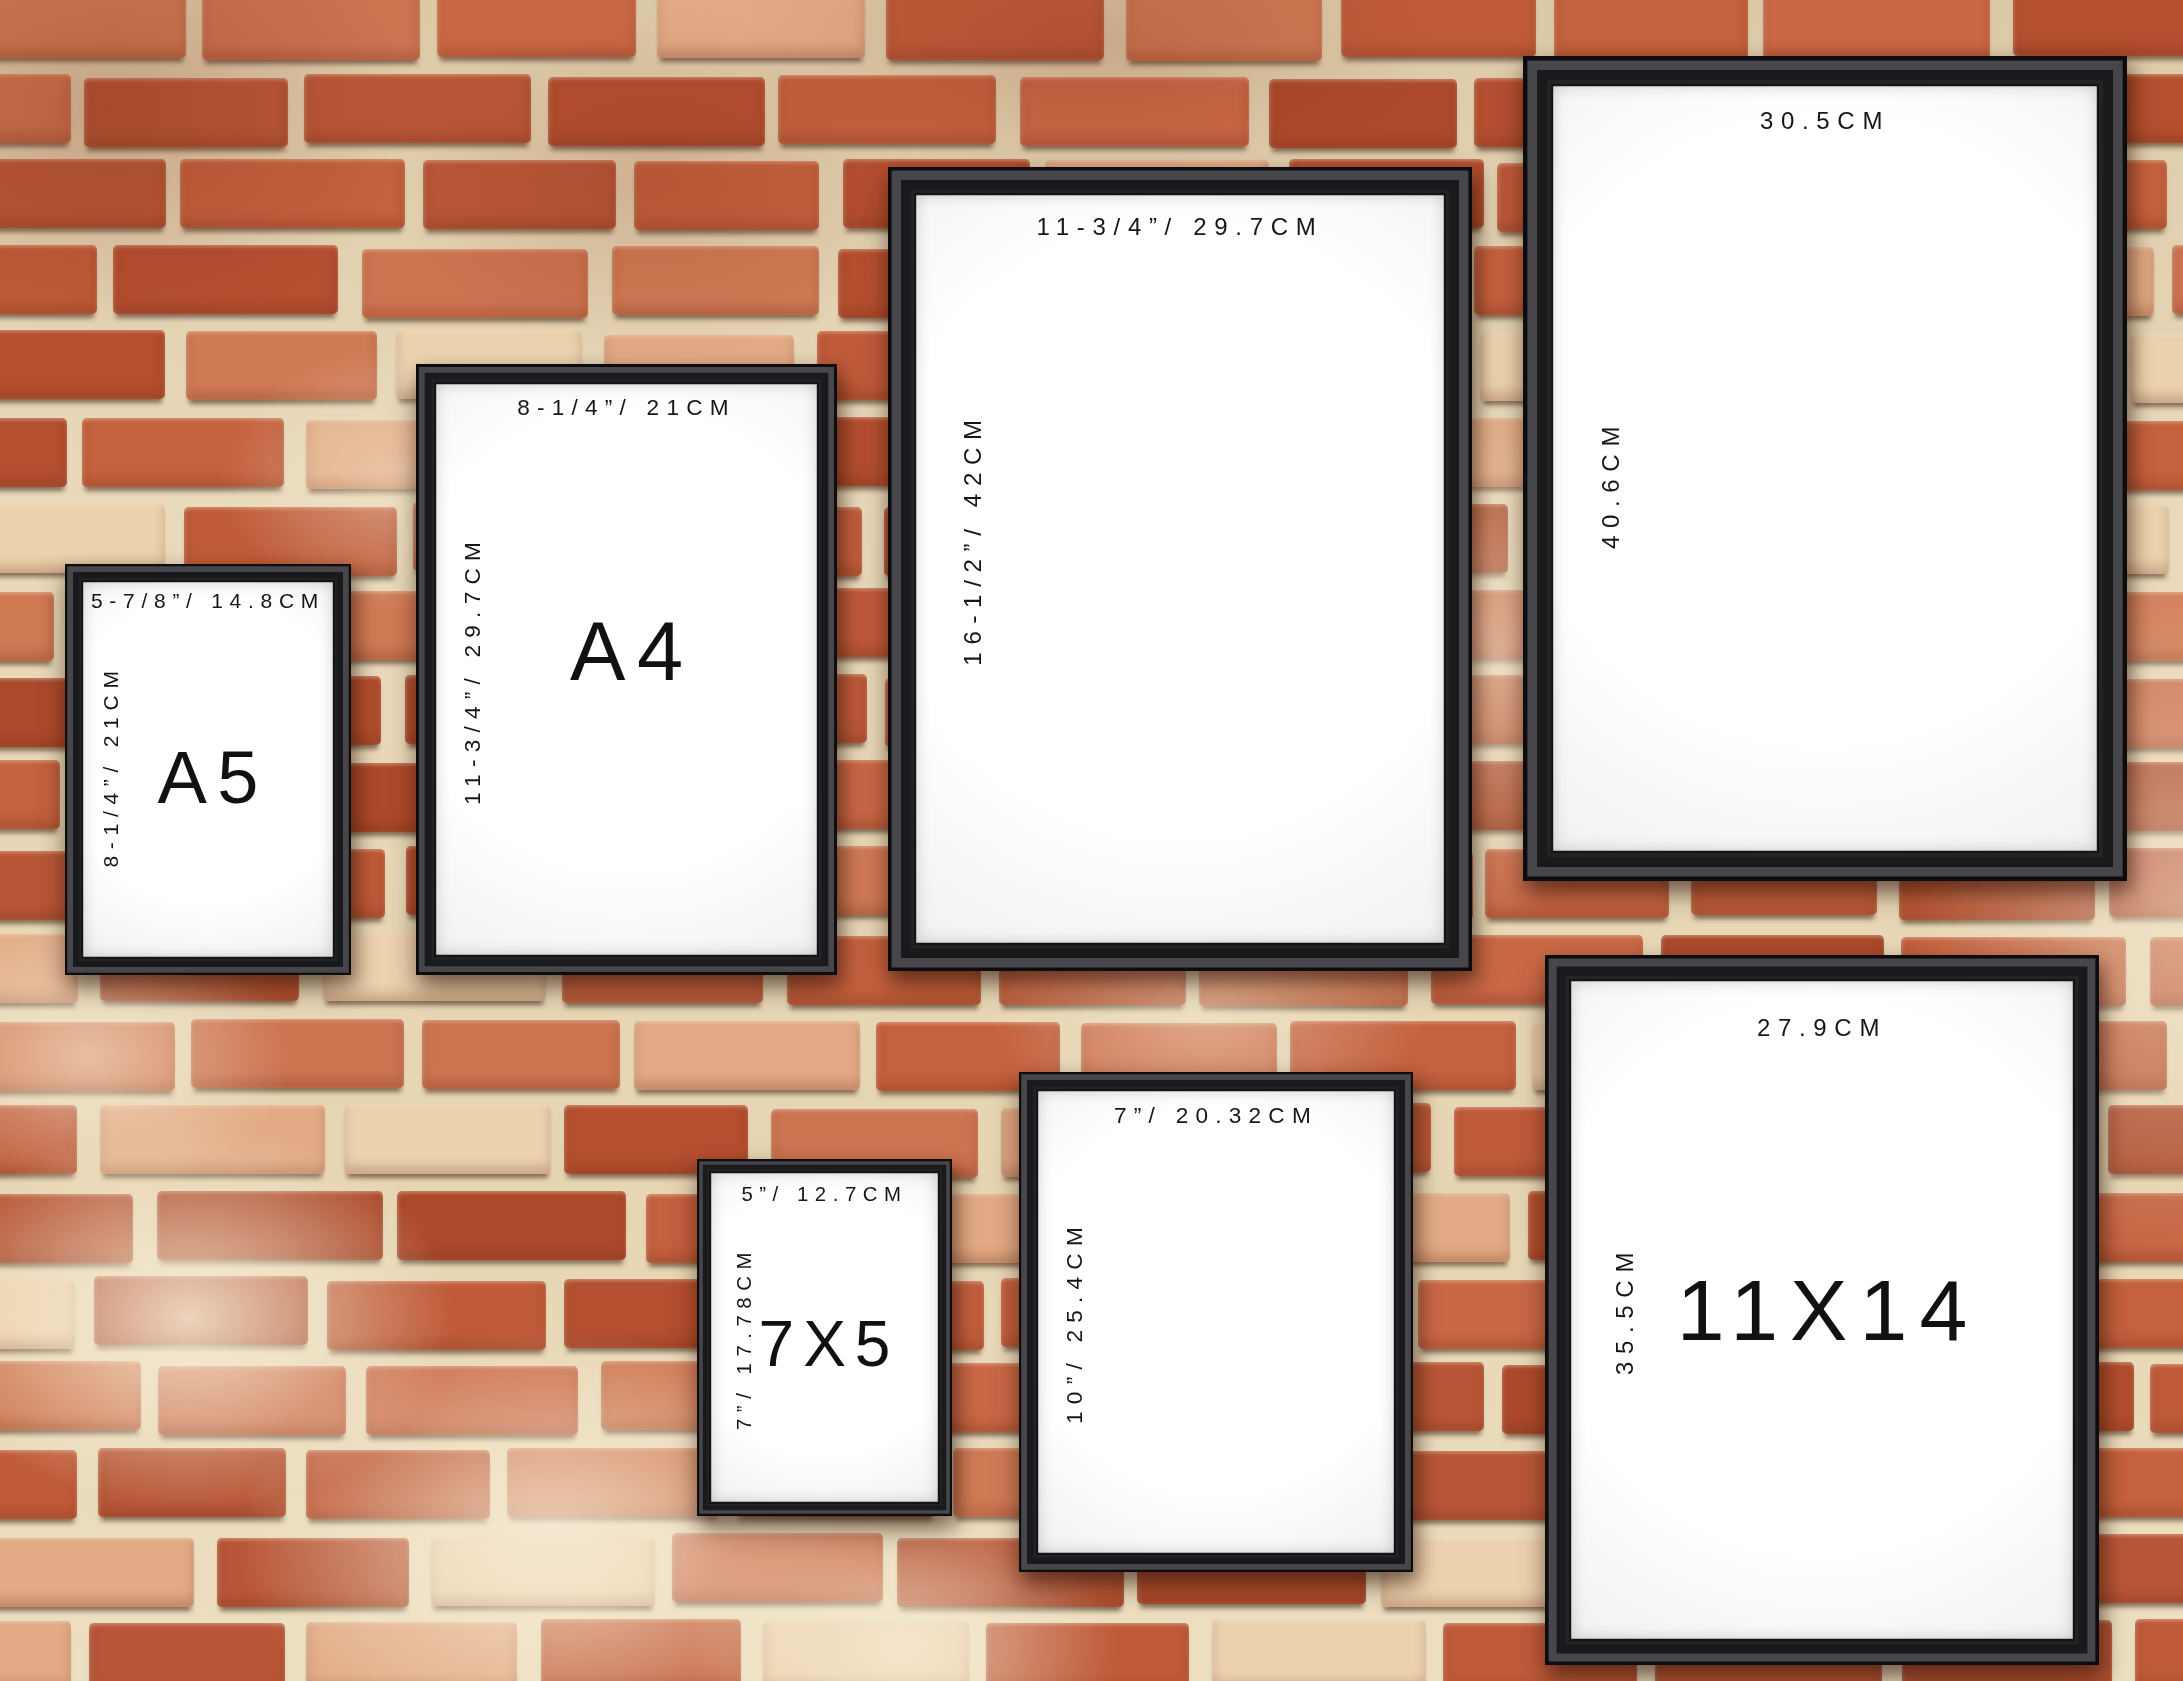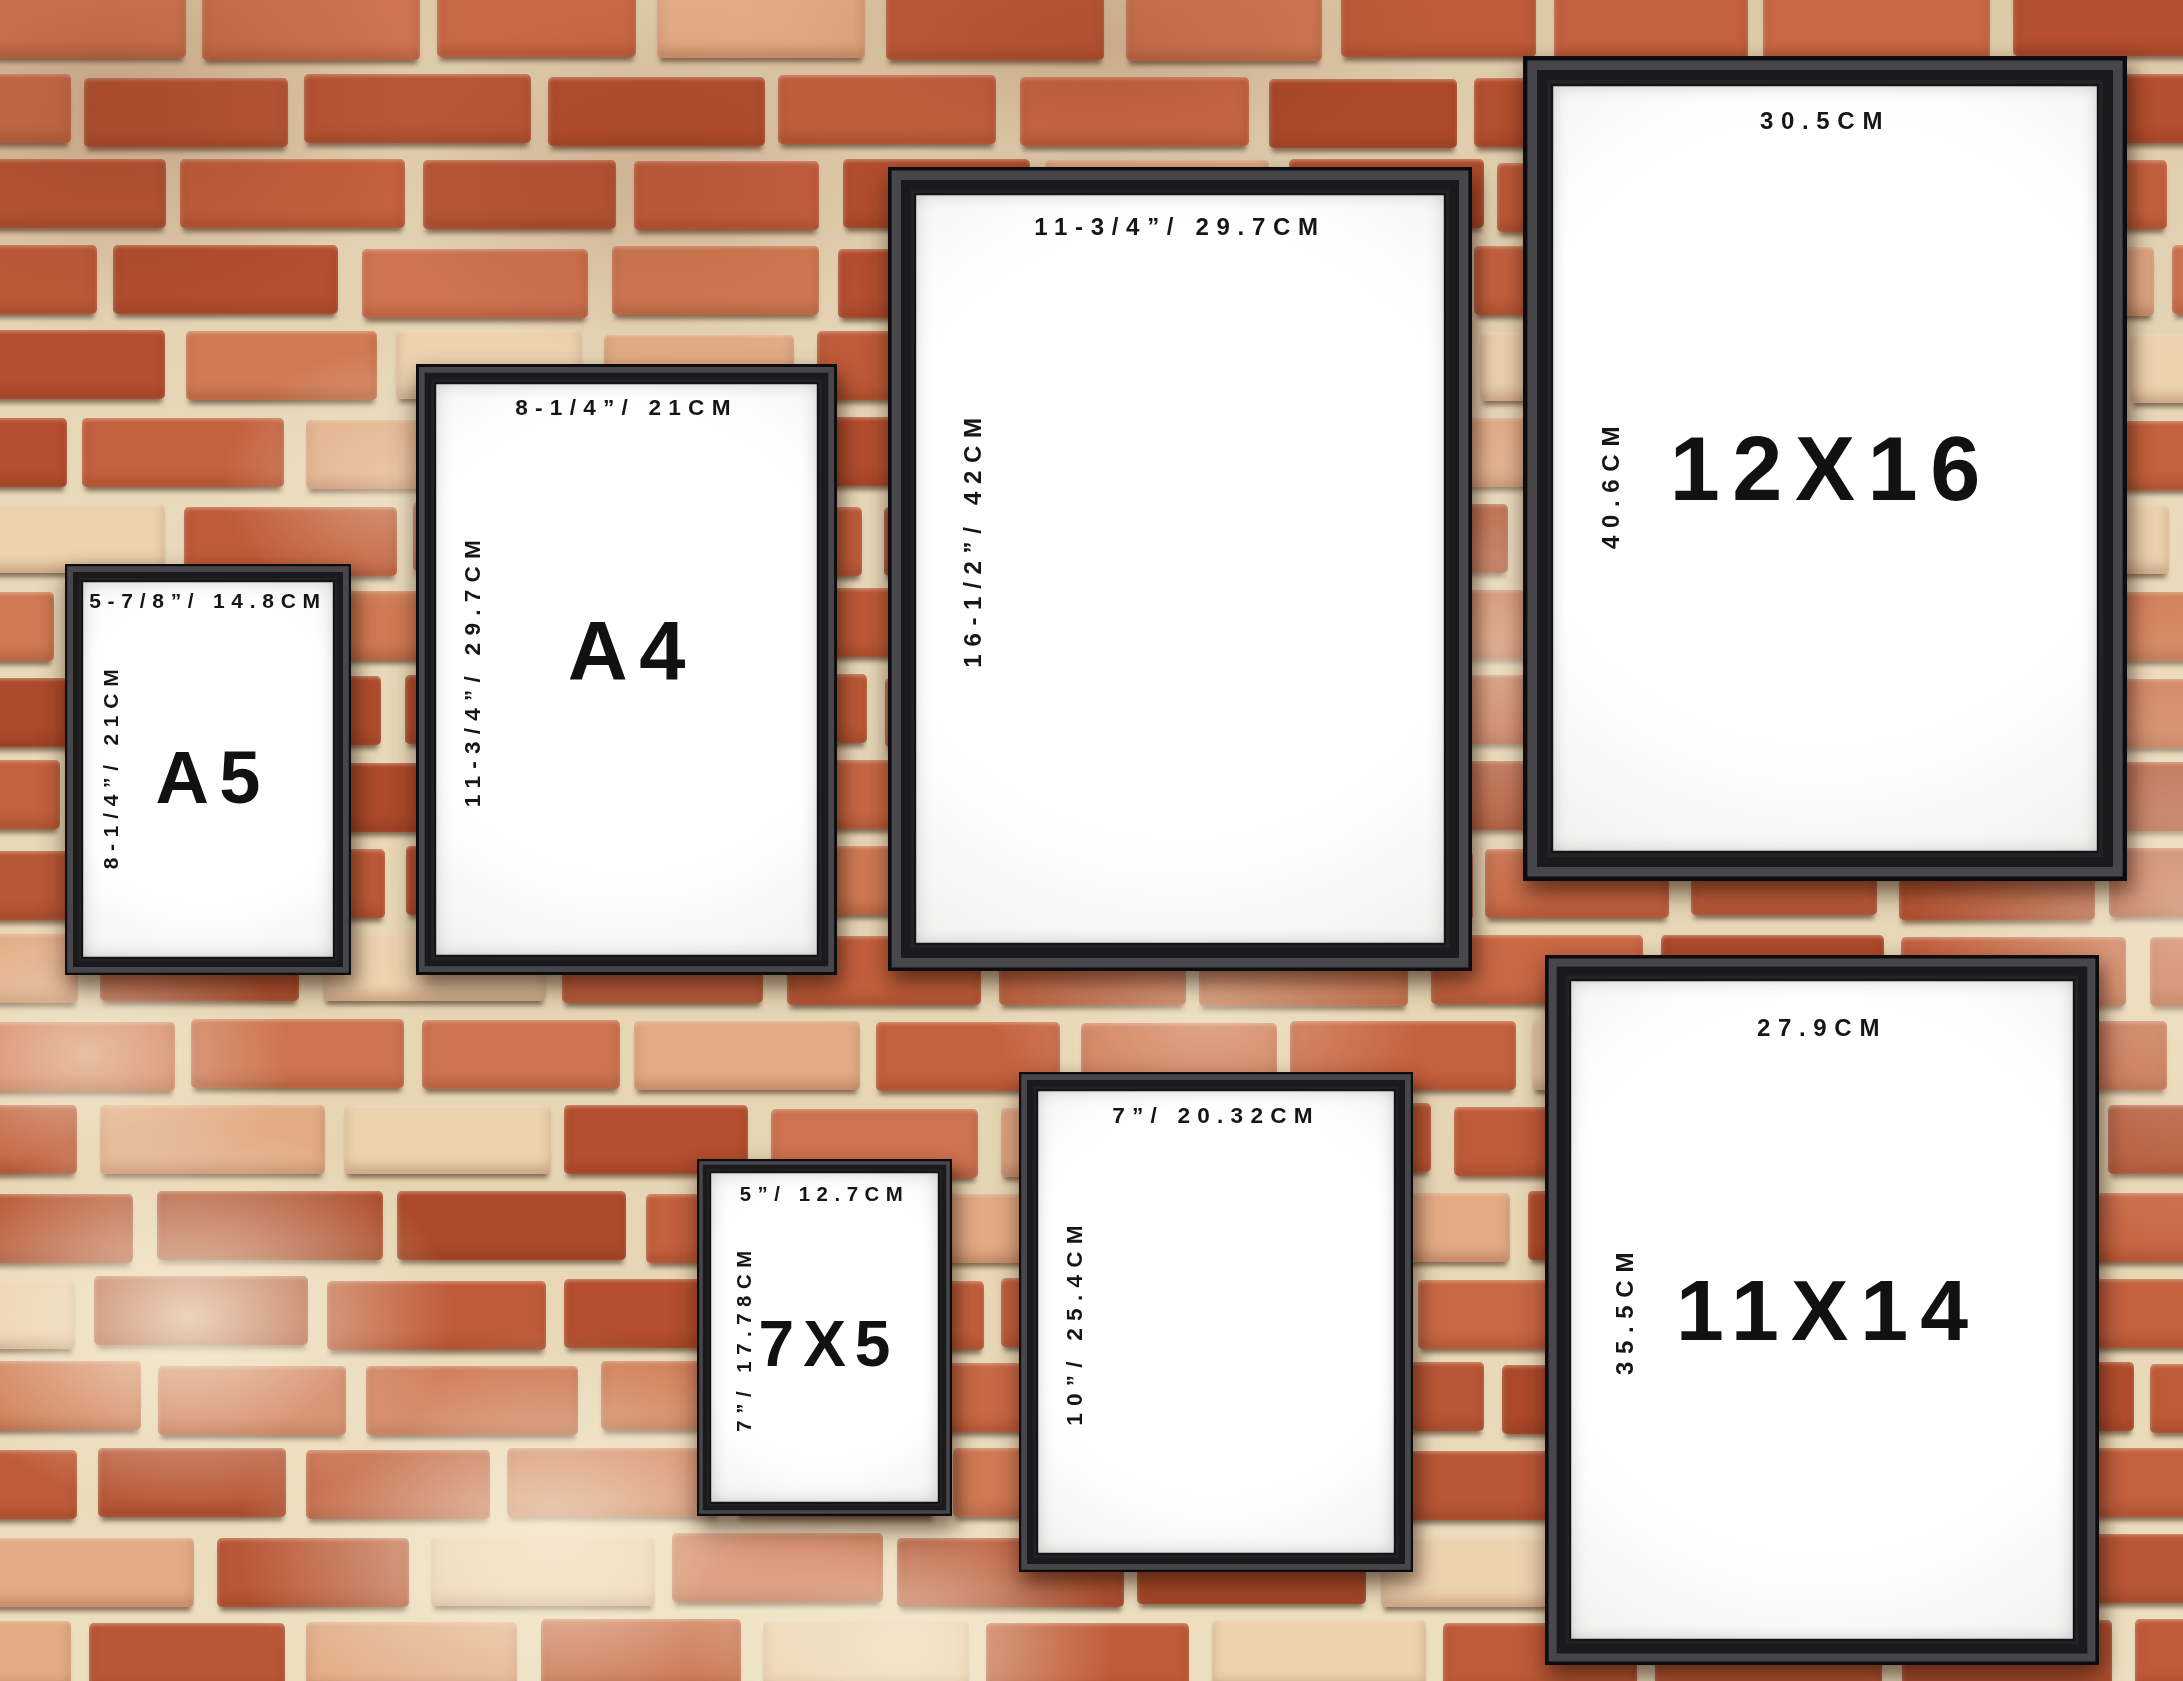--- a/index.html
+++ b/index.html
@@ -41,21 +41,20 @@
       inset 0 0 0 var(--r2) #47474b,
       inset 0 0 0 var(--r3) #1a1a1d,
       0 13px 25px rgba(42,16,5,.45),
       5.8px 8.7px 14.6px rgba(42,16,5,.30);
   }
   .mat{
     position:relative;width:100%;height:100%;
     background:radial-gradient(circle at 50% 45%, #ffffff 62%, #f0f0ef 100%);
     box-shadow:inset 0 0 0 2.2px #141416, inset 0 0 17.5px rgba(0,0,0,.22);
     color:#161616;
-    font-weight:bold;
   }
   .dim{
     position:absolute;letter-spacing:.32em;white-space:nowrap;
     font-size:var(--df);color:#161616;
   }
   .dim-top{left:50%;top:var(--dt);transform:translateX(-50%);}
   .dim-left{left:var(--dl);top:var(--lt,48%);transform:translate(-50%,-50%) rotate(-90deg);}
   .size{
     position:absolute;left:50%;top:var(--nt,50%);
     transform:translate(-50%,-50%);
@@ -312,21 +311,20 @@
     <div class="mat">
       <div class="dim dim-top">11-3/4”/ 29.7CM</div>
       <div class="dim dim-left">16-1/2”/ 42CM</div>
     </div>
   </div>
 
   <div class="frame f-12x16">
     <div class="mat">
       <div class="dim dim-top">30.5CM</div>
       <div class="dim dim-left">40.6CM</div>
-      <div class="size">12X16</div>
     </div>
   </div>
 
   <div class="frame f-7x5">
     <div class="mat">
       <div class="dim dim-top">5”/ 12.7CM</div>
       <div class="dim dim-left">7”/ 17.78CM</div>
       <div class="size">7X5</div>
     </div>
   </div>

